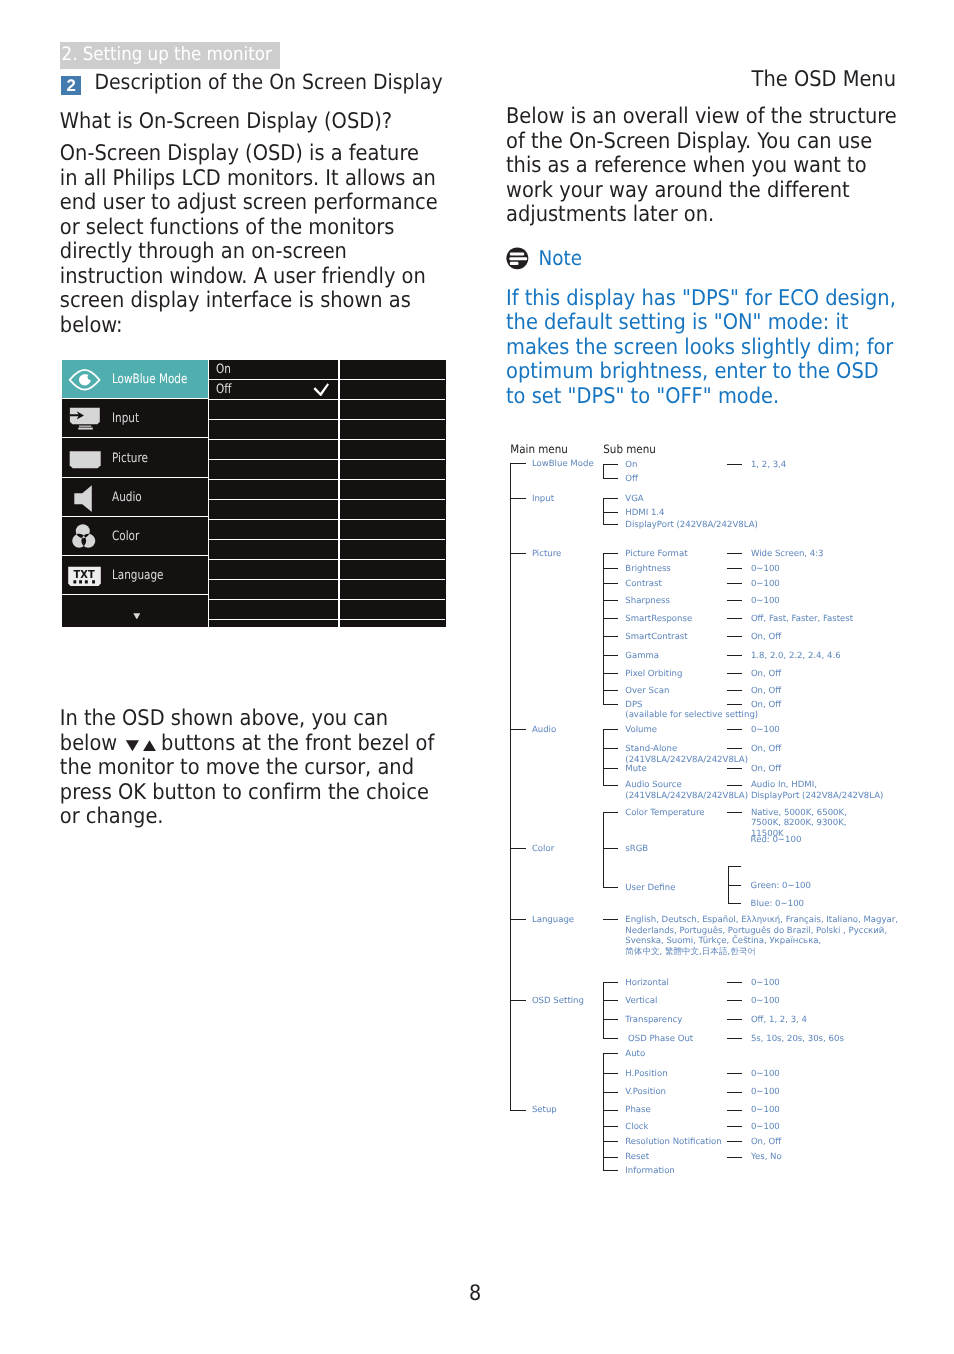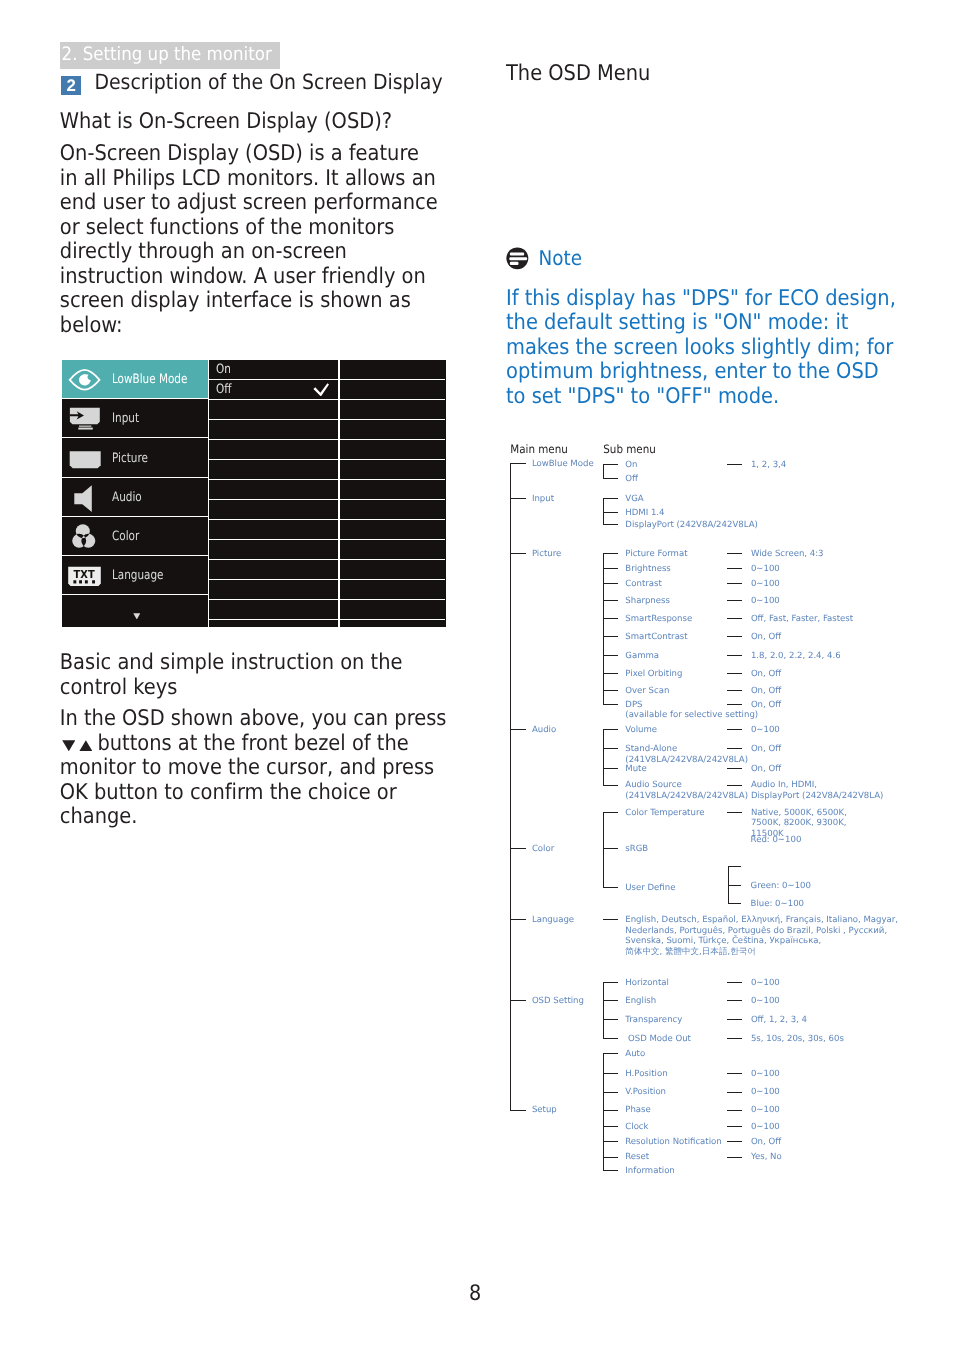--- a/index.html
+++ b/index.html
@@ -36,21 +36,21 @@
 .osd-row.sel .lb{color:#fff;}
 #osdvr1{left:146px;top:0;width:1.6px;height:266.5px;background:#fff;}
 #osdvr2{left:276.5px;top:0;width:1.6px;height:266.5px;background:#fff;}
 .sub-row{position:absolute;left:147.6px;width:128.9px;height:20px;border-bottom:1.6px solid #fff;box-sizing:border-box;}
 .sub3-row{position:absolute;left:278.1px;width:105.9px;height:20px;border-bottom:1.6px solid #fff;box-sizing:border-box;}
 .sub-row .lb{position:absolute;left:6.9px;top:3.1px;font-family:"DejaVu Sans Condensed","DejaVu Sans",sans-serif;font-size:12.9px;line-height:13px;color:#e0e0e0;transform:scaleX(0.9);transform-origin:left center;}
 .sub-row .ck{position:absolute;left:104.3px;top:2.9px;width:15.6px;height:13.6px;font-size:0;color:transparent;background:#fff;clip-path:polygon(0% 45%,12% 32%,45% 72%,90% 2%,100% 12%,48% 100%);}
 #osdarrow{left:0;top:235.4px;width:146px;height:31.1px;}
 #osdarrow span{position:absolute;left:71.8px;top:17.9px;width:7px;height:6.2px;background:#d9d9d9;clip-path:polygon(0 0,100% 0,50% 100%);font-size:0;color:transparent;}
 
-#rsub{left:506.0px;top:62px;width:390px;}
+#rsub{left:506.0px;top:68px;width:390px;text-align:right;}
 #rpara{left:506.0px;top:105.3px;width:394px;}
 #noteicon{left:506.4px;top:247.4px;width:22.7px;height:22.7px;line-height:0;}
 #notelabel{left:538.5px;top:248px;font-family:"DejaVu Sans Condensed","DejaVu Sans",sans-serif;font-size:20.4px;line-height:21px;color:#1675c0;white-space:nowrap;}
 #notetext{left:506.0px;top:286.5px;width:394px;font-family:"DejaVu Sans Condensed","DejaVu Sans",sans-serif;font-size:21.6px;line-height:24.5px;color:#1675c0;}
 
 
 .tlabel{position:absolute;font-family:"DejaVu Sans",sans-serif;font-size:8.55px;line-height:10.6px;color:#5e86bd;white-space:pre;}
 .thead{position:absolute;font-family:"DejaVu Sans Condensed","DejaVu Sans",sans-serif;font-size:11.5px;line-height:12px;color:#231f20;white-space:nowrap;}
 .tval{position:absolute;font-family:"DejaVu Sans",sans-serif;font-size:8.55px;line-height:10.6px;color:#5e86bd;white-space:pre;}
 .tline{position:absolute;background:#231f20;}
@@ -180,23 +180,23 @@
 <div class="sub3-row" style="top:100.0px"></div>
 <div class="sub3-row" style="top:120.0px"></div>
 <div class="sub3-row" style="top:140.0px"></div>
 <div class="sub3-row" style="top:160.0px"></div>
 <div class="sub3-row" style="top:180.0px"></div>
 <div class="sub3-row" style="top:200.0px"></div>
 <div class="sub3-row" style="top:220.0px"></div>
 <div class="sub3-row" style="top:240.0px"></div>
 <div class="sub3-row" style="top:260.0px"></div>
 </div>
-<div class="abs body-txt" id="sub2">Basic and simple instruction on the control keys</div>
-<div class="abs body-txt" id="para2"><span>In the OSD shown above, you can press </span><span class="tri dn">▼</span><span class="tri up">▲</span><span>buttons at the front bezel of the monitor to move the cursor, and press </span><span>OK</span><span> button to confirm the choice or change.</span></div>
+<div class="abs body-txt" id="para2"><span>In the OSD shown above, you can below </span><span class="tri dn">▼</span><span class="tri up">▲</span><span>buttons at the front bezel of the monitor to move the cursor, and press </span><span>OK</span><span> button to confirm the choice or change.</span></div>
 <div class="abs body-txt" id="rsub">The OSD Menu</div>
+<div class="abs body-txt" id="rpara">Below is an overall view of the structure of the On-Screen Display. You can use this as a reference when you want to work your way around the different adjustments later on.</div>
 <div class="abs" id="noteicon"><svg viewBox="0 0 24 24" width="22.7" height="22.7">
 <circle cx="12" cy="12" r="11.6" fill="#231f20"></circle>
 <rect x="4.1" y="5.7" width="15.1" height="3.4" rx="1.1" fill="#fff"></rect>
 <rect x="3.6" y="10.8" width="18.7" height="3.2" rx="1.1" fill="#fff"></rect>
 <rect x="4.1" y="15.7" width="9.1" height="3.3" rx="1.1" fill="#fff"></rect>
 </svg></div>
 <div class="abs" id="notelabel">Note</div>
 <div class="abs" id="notetext">If this display has "DPS" for ECO design, the default setting is "ON" mode: it makes the screen looks slightly dim; for optimum brightness, enter to the OSD to set "DPS" to "OFF" mode.</div>
 <div class="abs" id="tree">
 <div class="thead" style="left:510.3px;top:443.2px">Main menu</div>
@@ -314,29 +314,29 @@
 Svenska, Suomi, Türkçe, Čeština, Українська,
 简体中文, 繁體中文,日本語,한국어</div>
 <div class="tline" style="left:509.6px;top:999.7px;width:16.4px;height:1.1px"></div>
 <div class="tlabel" style="left:531.9px;top:995.6px">OSD Setting</div>
 <div class="tline" style="left:603.3px;top:981.9px;width:1.1px;height:57.0px"></div>
 <div class="tline" style="left:603.3px;top:981.9px;width:14.7px;height:1.1px"></div>
 <div class="tlabel" style="left:625.3px;top:977.8px">Horizontal</div>
 <div class="tline" style="left:726.8px;top:981.9px;width:15.3px;height:1.1px"></div>
 <div class="tval" style="left:750.9px;top:977.8px">0~100</div>
 <div class="tline" style="left:603.3px;top:999.7px;width:14.7px;height:1.1px"></div>
-<div class="tlabel" style="left:625.3px;top:995.6px">English</div>
+<div class="tlabel" style="left:625.3px;top:995.6px">Vertical</div>
 <div class="tline" style="left:726.8px;top:999.7px;width:15.3px;height:1.1px"></div>
 <div class="tval" style="left:750.9px;top:995.6px">0~100</div>
 <div class="tline" style="left:603.3px;top:1018.6px;width:14.7px;height:1.1px"></div>
 <div class="tlabel" style="left:625.3px;top:1014.5px">Transparency</div>
 <div class="tline" style="left:726.8px;top:1018.6px;width:15.3px;height:1.1px"></div>
 <div class="tval" style="left:750.9px;top:1014.5px">Off, 1, 2, 3, 4</div>
 <div class="tline" style="left:603.3px;top:1037.8px;width:14.7px;height:1.1px"></div>
-<div class="tlabel" style="left:625.3px;top:1033.6px"> OSD Mode Out</div>
+<div class="tlabel" style="left:625.3px;top:1033.6px"> OSD Phase Out</div>
 <div class="tline" style="left:726.8px;top:1037.8px;width:15.3px;height:1.1px"></div>
 <div class="tval" style="left:750.9px;top:1033.6px">5s, 10s, 20s, 30s, 60s</div>
 <div class="tline" style="left:509.6px;top:1109.6px;width:16.4px;height:1.1px"></div>
 <div class="tlabel" style="left:531.9px;top:1105.4px">Setup</div>
 <div class="tline" style="left:603.3px;top:1052.7px;width:1.1px;height:118.6px"></div>
 <div class="tline" style="left:603.3px;top:1052.7px;width:14.7px;height:1.1px"></div>
 <div class="tlabel" style="left:625.3px;top:1048.5px">Auto</div>
 <div class="tline" style="left:603.3px;top:1072.9px;width:14.7px;height:1.1px"></div>
 <div class="tlabel" style="left:625.3px;top:1068.8px">H.Position</div>
 <div class="tline" style="left:726.8px;top:1072.9px;width:15.3px;height:1.1px"></div>

